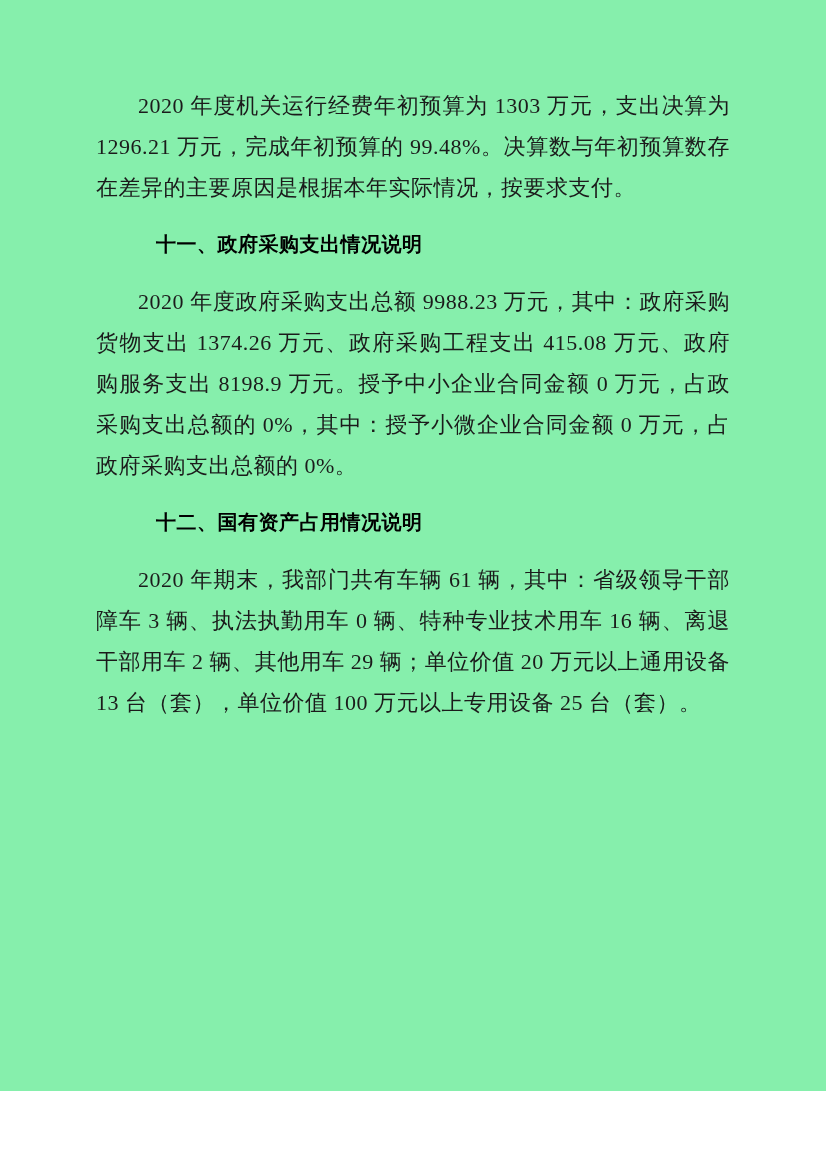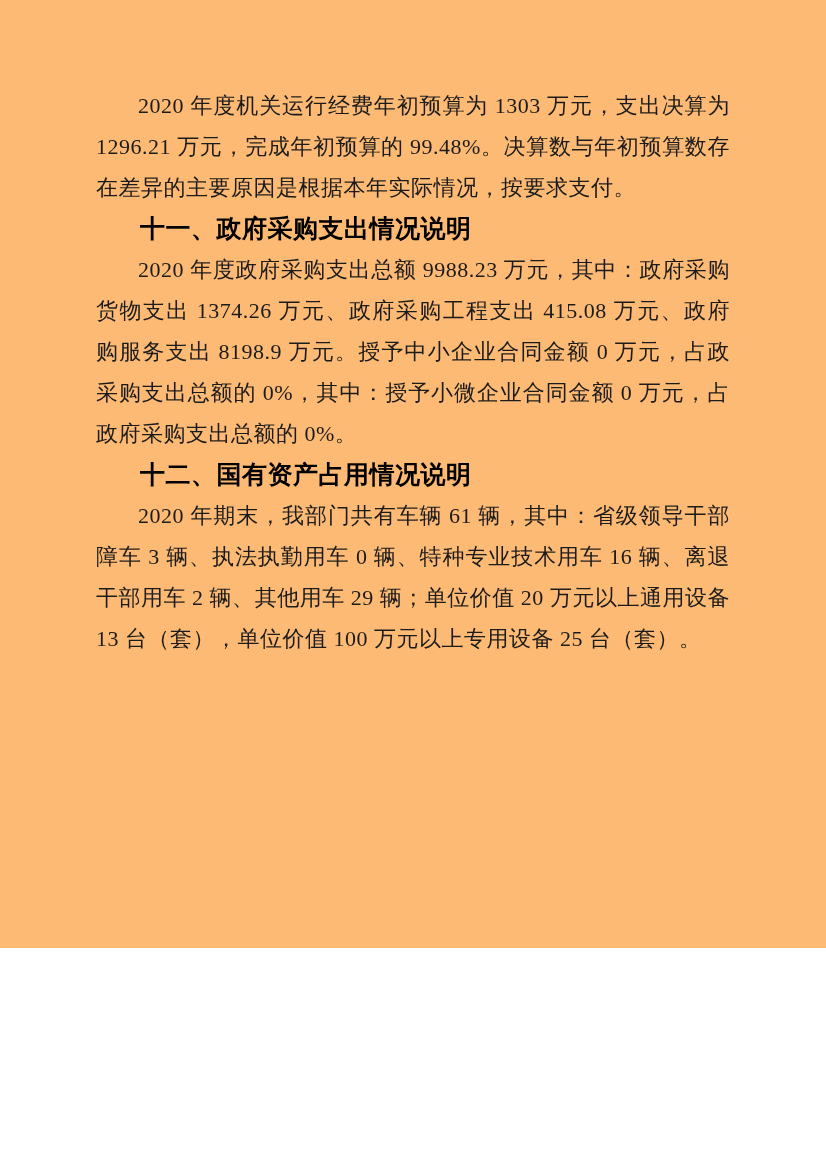--- a/index.html
+++ b/index.html
@@ -3,22 +3,22 @@
 <meta charset="utf-8">
 <style>
   html, body {
     margin: 0;
     padding: 0;
     background: #ffffff;
   }
   .page {
     position: relative;
     width: 826px;
-    height: 948px;
-    background: #fdba74;
+    height: 1091px;
+    background: #86efac;
     overflow: hidden;
     font-family: "Liberation Serif", "DejaVu Serif", serif;
     color: #1b1b1b;
   }
   .doc-body {
     position: absolute;
     left: 96px;
     top: 85px;
     width: 634px;
     font-size: 22px;
@@ -39,26 +39,26 @@
   }
   .line.first {
     text-indent: 42px;
   }
   .line.last {
     text-align: right;
     text-align-last: left;
   }
   .heading {
     display: block;
-    margin: 0;
+    margin: 16px;
     height: 41px;
     line-height: 41px;
     overflow: hidden;
     font-family: "Liberation Sans", "DejaVu Sans", sans-serif;
-    font-size: 25px;
+    font-size: 20px;
     font-weight: 700;
     color: #000000;
     text-indent: 44px;
     letter-spacing: 0.5px;
   }
   .footer {
     position: absolute;
     left: 0;
     top: 1100px;
     width: 826px;

